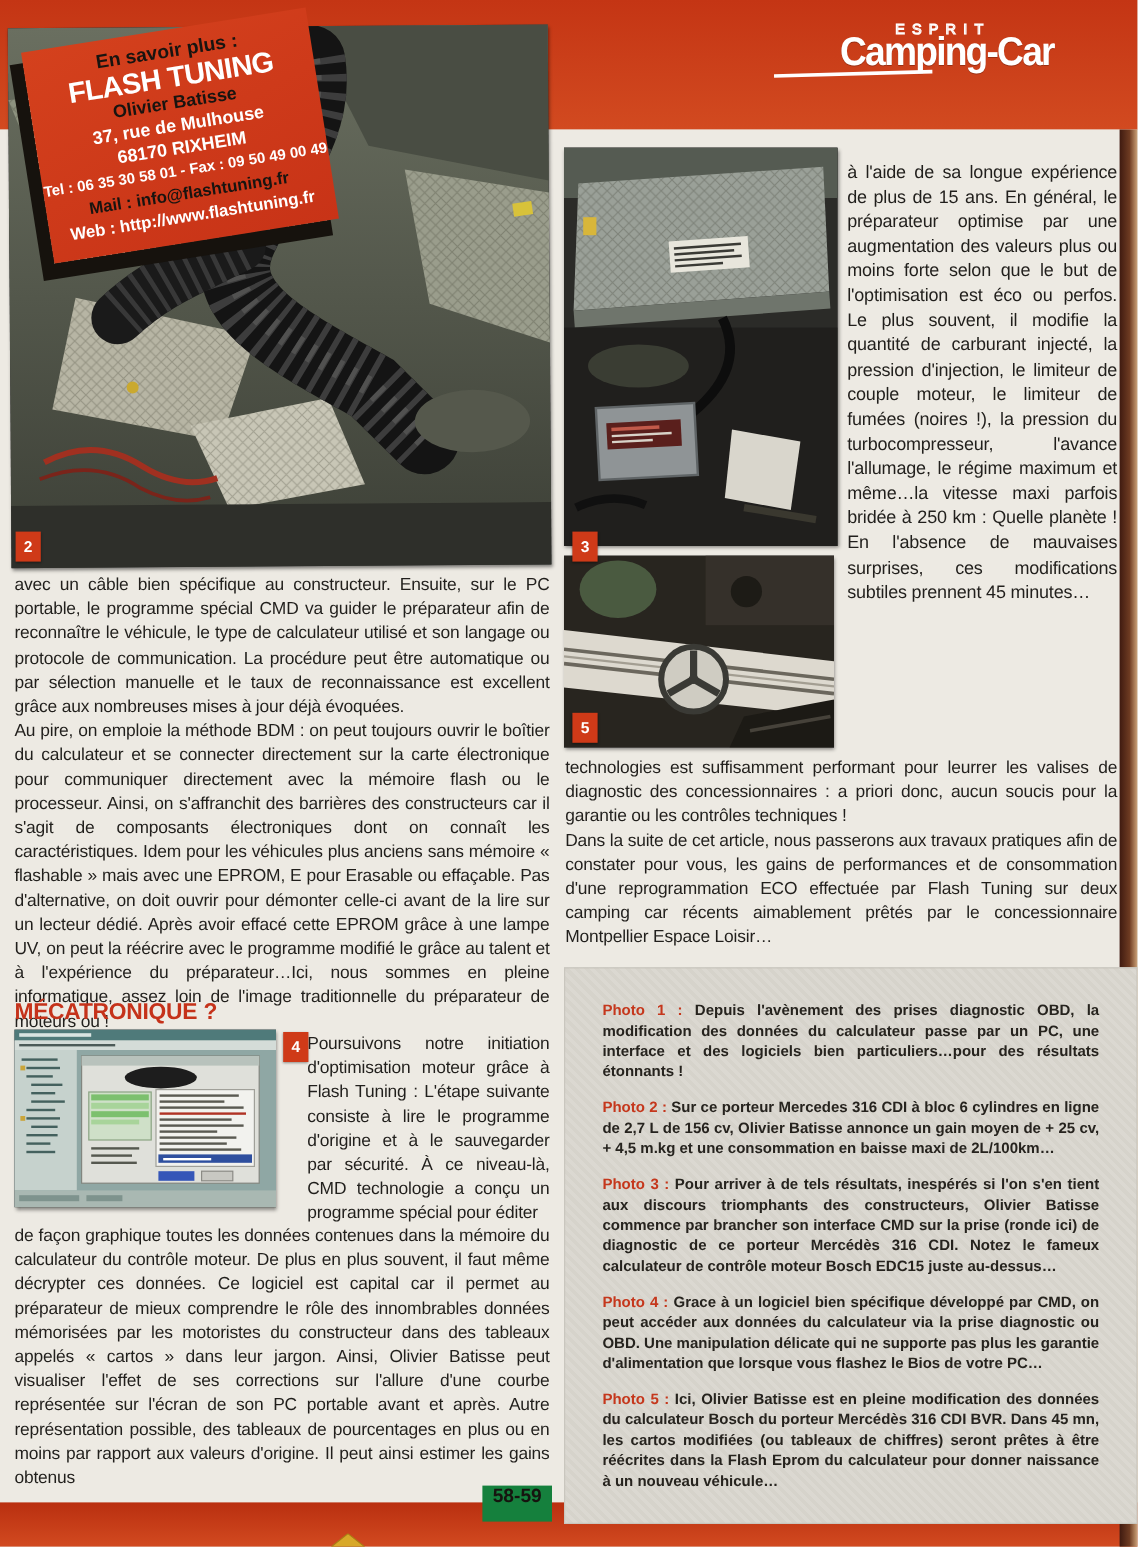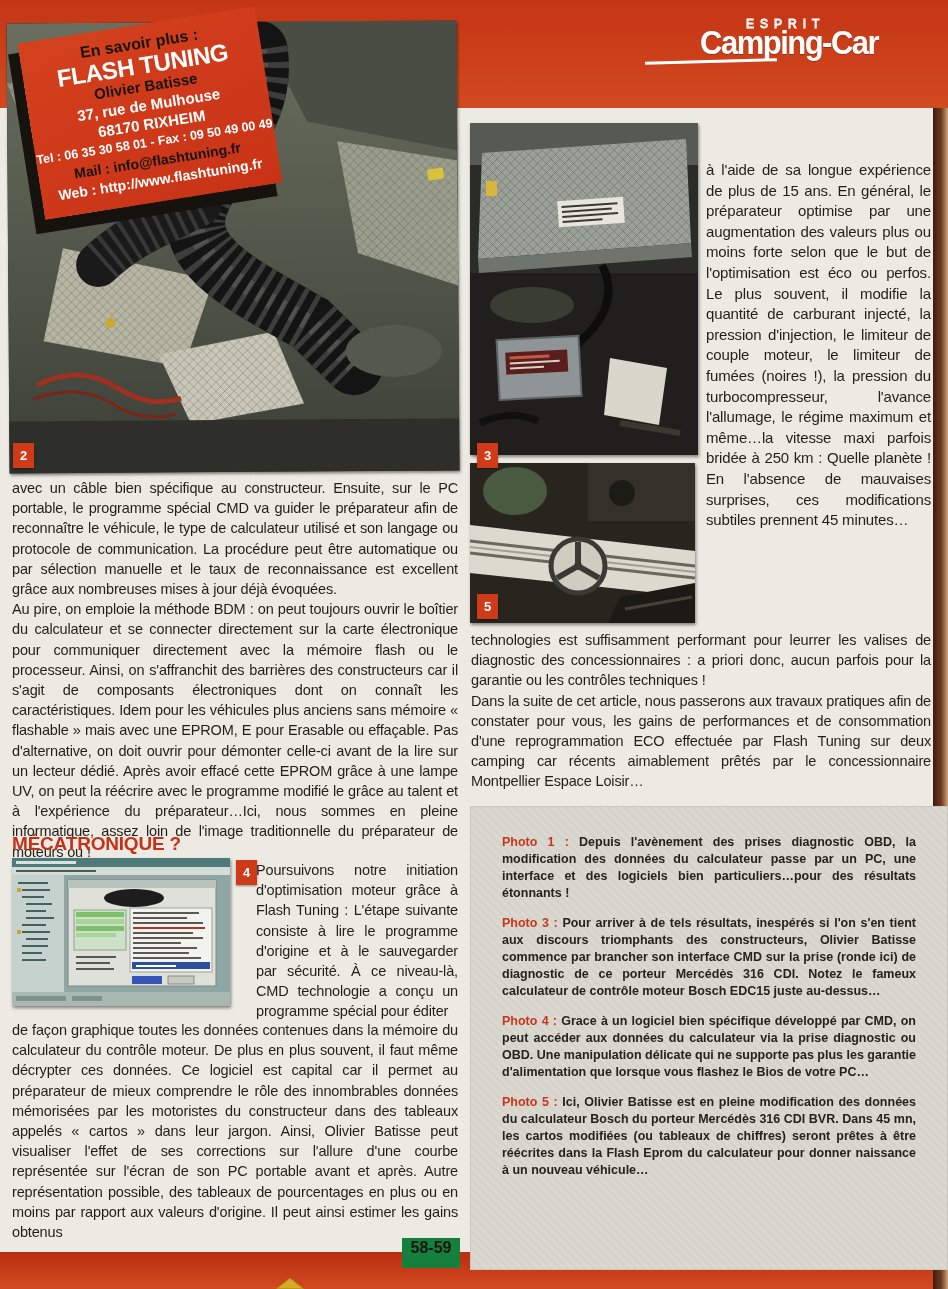--- a/index.html
+++ b/index.html
@@ -49,21 +49,21 @@
   .photo{box-shadow:1px 2px 3px rgba(0,0,0,.45);background:#333;}
   .photo svg{display:block;}
   .badge{
     width:21px;height:25px;background:#cf3a18;color:#fff;z-index:8;
     display:flex;align-items:center;justify-content:center;
     font-size:13px;font-weight:bold;box-shadow:0 1px 2px rgba(0,0,0,.4);
   }
   
   .bodytext{font-size:14.5px;line-height:20.2px;text-align:justify;letter-spacing:-0.15px;color:#211f1c;}
   .bodytext p{margin:0;}
-  .rightcol{font-size:15px;line-height:20.6px;margin-top:26px;}
+  .rightcol{font-size:15px;line-height:20.6px;}
   .heading-red{font-size:19px;font-weight:bold;color:#c5321a;letter-spacing:-0.2px;}
   
   .caption-box{
     left:470px;top:806px;width:446px;height:432px;
     background:repeating-linear-gradient(45deg,#dbd8d1 0 3px,#d6d3cb 3px 6px);
     box-shadow:inset 0 0 0 1px #c9c6be;
     padding:16px;z-index:3;
   }
   .cap{font-size:12.5px;line-height:17px;font-weight:bold;color:#26231e;text-align:justify;
        margin:0;padding:0 16px;}
@@ -198,21 +198,21 @@
 </div>
 <div class="abs badge" style="left:477px;top:594px;">
   <span>5</span>
 </div>
 
 <div class="abs bodytext rightcol" style="left:706px;top:134px;width:225px;">
   <p>à l'aide de sa longue expérience de plus de 15 ans. En général, le préparateur optimise par une augmentation des valeurs plus ou moins forte selon que le but de l'optimisation est éco ou perfos. Le plus souvent, il modifie la quantité de carburant injecté, la pression d'injection, le limiteur de couple moteur, le limiteur de fumées (noires !), la pression du turbocompresseur, l'avance l'allumage, le régime maximum et même…la vitesse maxi parfois bridée à 250 km : Quelle planète ! En l'absence de mauvaises surprises, ces modifications subtiles prennent 45 minutes…</p>
 </div>
 
 <div class="abs bodytext" style="left:471px;top:630px;width:460px;">
-  <p>technologies est suffisamment performant pour leurrer les valises de diagnostic des concessionnaires : a priori donc, aucun parfois pour la garantie ou les contrôles techniques !</p>
+  <p>technologies est suffisamment performant pour leurrer les valises de diagnostic des concessionnaires : a priori donc, aucun soucis pour la garantie ou les contrôles techniques !</p>
   <p>Dans la suite de cet article, nous passerons aux travaux pratiques afin de constater pour vous, les gains de performances et de consommation d'une reprogrammation ECO effectuée par Flash Tuning sur deux camping car récents aimablement prêtés par le concessionnaire Montpellier Espace Loisir…</p>
 </div>
 
 <div class="abs bodytext" style="left:12px;top:478px;width:446px;">
   <p>avec un câble bien spécifique au constructeur. Ensuite, sur le PC portable, le programme spécial CMD va guider le préparateur afin de reconnaître le véhicule, le type de calculateur utilisé et son langage ou protocole de communication. La procédure peut être automatique ou par sélection manuelle et le taux de reconnaissance est excellent grâce aux nombreuses mises à jour déjà évoquées.</p>
   <p>Au pire, on emploie la méthode BDM : on peut toujours ouvrir le boîtier du calculateur et se connecter directement sur la carte électronique pour communiquer directement avec la mémoire flash ou le processeur. Ainsi, on s'affranchit des barrières des constructeurs car il s'agit de composants électroniques dont on connaît les caractéristiques. Idem pour les véhicules plus anciens sans mémoire « flashable » mais avec une EPROM, E pour Erasable ou effaçable. Pas d'alternative, on doit ouvrir pour démonter celle-ci avant de la lire sur un lecteur dédié. Après avoir effacé cette EPROM grâce à une lampe UV, on peut la réécrire avec le programme modifié le grâce au talent et à l'expérience du préparateur…Ici, nous sommes en pleine informatique, assez loin de l'image traditionnelle du préparateur de moteurs ou !</p>
 </div>
 
 <div class="abs heading-red" style="left:12px;top:833px;">MÉCATRONIQUE ?</div>
 
@@ -283,20 +283,21 @@
   <p>Poursuivons notre initiation d'optimisation moteur grâce à Flash Tuning : L'étape suivante consiste à lire le programme d'origine et à le sauvegarder par sécurité. À ce niveau-là, CMD technologie a conçu un programme spécial pour éditer</p>
 </div>
 
 <div class="abs bodytext" style="left:12px;top:1020px;width:446px;">
   <p>de façon graphique toutes les données contenues dans la mémoire du calculateur du contrôle moteur. De plus en plus souvent, il faut même décrypter ces données. Ce logiciel est capital car il permet au préparateur de mieux comprendre le rôle des innombrables données mémorisées par les motoristes du constructeur dans des tableaux appelés « cartos » dans leur jargon. Ainsi, Olivier Batisse peut visualiser l'effet de ses corrections sur l'allure d'une courbe représentée sur l'écran de son PC portable avant et après. Autre représentation possible, des tableaux de pourcentages en plus ou en moins par rapport aux valeurs d'origine. Il peut ainsi estimer les gains obtenus</p>
 </div>
 
 <div class="abs caption-box">
   <div class="caption-inner">
     <p class="cap"><span class="lbl">Photo 1 :</span> <span>Depuis l'avènement des prises diagnostic OBD, la modification des données du calculateur passe par un PC, une interface et des logiciels bien particuliers…pour des résultats étonnants !</span></p>
+    <p class="cap"><span class="lbl">Photo 2 :</span> <span>Sur ce porteur Mercedes 316 CDI à bloc 6 cylindres en ligne de 2,7 L de 156 cv, Olivier Batisse annonce un gain moyen de + 25 cv, + 4,5 m.kg et une consommation en baisse maxi de 2L/100km…</span></p>
     <p class="cap"><span class="lbl">Photo 3 :</span> <span>Pour arriver à de tels résultats, inespérés si l'on s'en tient aux discours triomphants des constructeurs, Olivier Batisse commence par brancher son interface CMD sur la prise (ronde ici) de diagnostic de ce porteur Mercédès 316 CDI. Notez le fameux calculateur de contrôle moteur Bosch EDC15 juste au-dessus…</span></p>
     <p class="cap"><span class="lbl">Photo 4 :</span> <span>Grace à un logiciel bien spécifique développé par CMD, on peut accéder aux données du calculateur via la prise diagnostic ou OBD. Une manipulation délicate qui ne supporte pas plus les garantie d'alimentation que lorsque vous flashez le Bios de votre PC…</span></p>
     <p class="cap"><span class="lbl">Photo 5 :</span> <span>Ici, Olivier Batisse est en pleine modification des données du calculateur Bosch du porteur Mercédès 316 CDI BVR. Dans 45 mn, les cartos modifiées (ou tableaux de chiffres) seront prêtes à être réécrites dans la Flash Eprom du calculateur pour donner naissance à un nouveau véhicule…</span></p>
   </div>
 </div>
 
 <div class="abs page-tab">
   <span class="page-num">58-59</span>
 </div>
 

